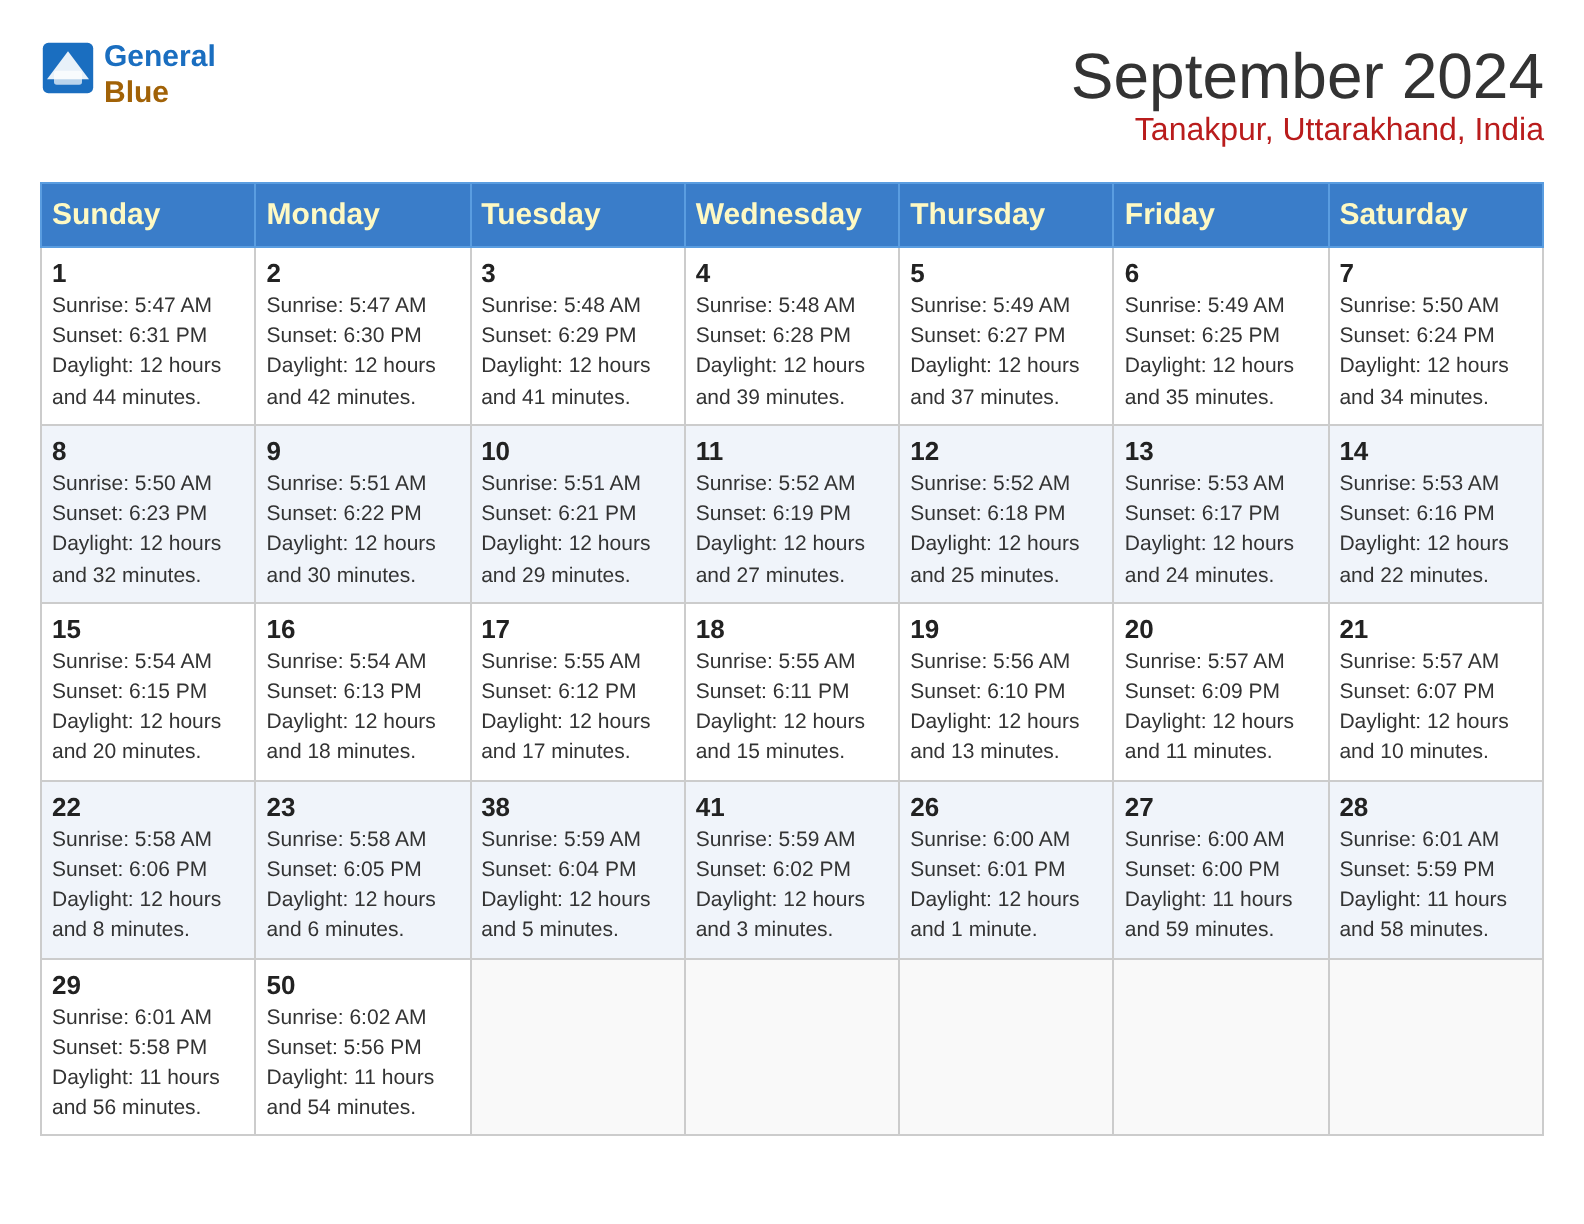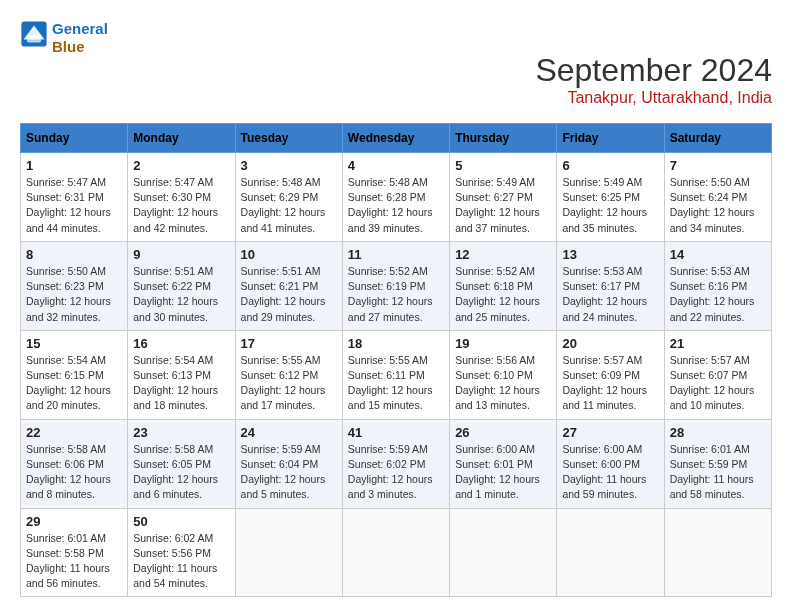--- a/index.html
+++ b/index.html
@@ -33,37 +33,36 @@
       width: 28px;
       height: 28px;
     }
     .title-area {
       text-align: right;
     }
     .month-title {
       font-size: 32px;
       font-weight: normal;
       color: #333;
-      margin-top: 32px;
     }
     .location-title {
       font-size: 16px;
       color: #b91c1c;
     }
     .calendar-table {
       width: 100%;
       border-collapse: collapse;
       font-size: 11px;
     }
     .calendar-table th {
       background-color: #3a7dc9;
-      color: #000000;
+      color: #fef9c3;
       padding: 7px 5px;
       text-align: left;
-      font-size: 12px;
+      font-size: 15px;
       font-weight: bold;
       border: 1px solid #5a9de0;
     }
     .calendar-table td {
       border: 1px solid #ccc;
       vertical-align: top;
       padding: 5px 5px;
       width: calc(100% / 7);
       min-height: 80px;
       height: 80px;
@@ -215,21 +214,21 @@
       <tr>
         <td>
           <span class="cell-day">22</span>
           <div class="cell-info">Sunrise: 5:58 AM<br>Sunset: 6:06 PM<br>Daylight: 12 hours<br>and 8 minutes.</div>
         </td>
         <td>
           <span class="cell-day">23</span>
           <div class="cell-info">Sunrise: 5:58 AM<br>Sunset: 6:05 PM<br>Daylight: 12 hours<br>and 6 minutes.</div>
         </td>
         <td>
-          <span class="cell-day">24</span>
+          <span class="cell-day">38</span>
           <div class="cell-info">Sunrise: 5:59 AM<br>Sunset: 6:04 PM<br>Daylight: 12 hours<br>and 5 minutes.</div>
         </td>
         <td>
           <span class="cell-day">41</span>
           <div class="cell-info">Sunrise: 5:59 AM<br>Sunset: 6:02 PM<br>Daylight: 12 hours<br>and 3 minutes.</div>
         </td>
         <td>
           <span class="cell-day">26</span>
           <div class="cell-info">Sunrise: 6:00 AM<br>Sunset: 6:01 PM<br>Daylight: 12 hours<br>and 1 minute.</div>
         </td>

